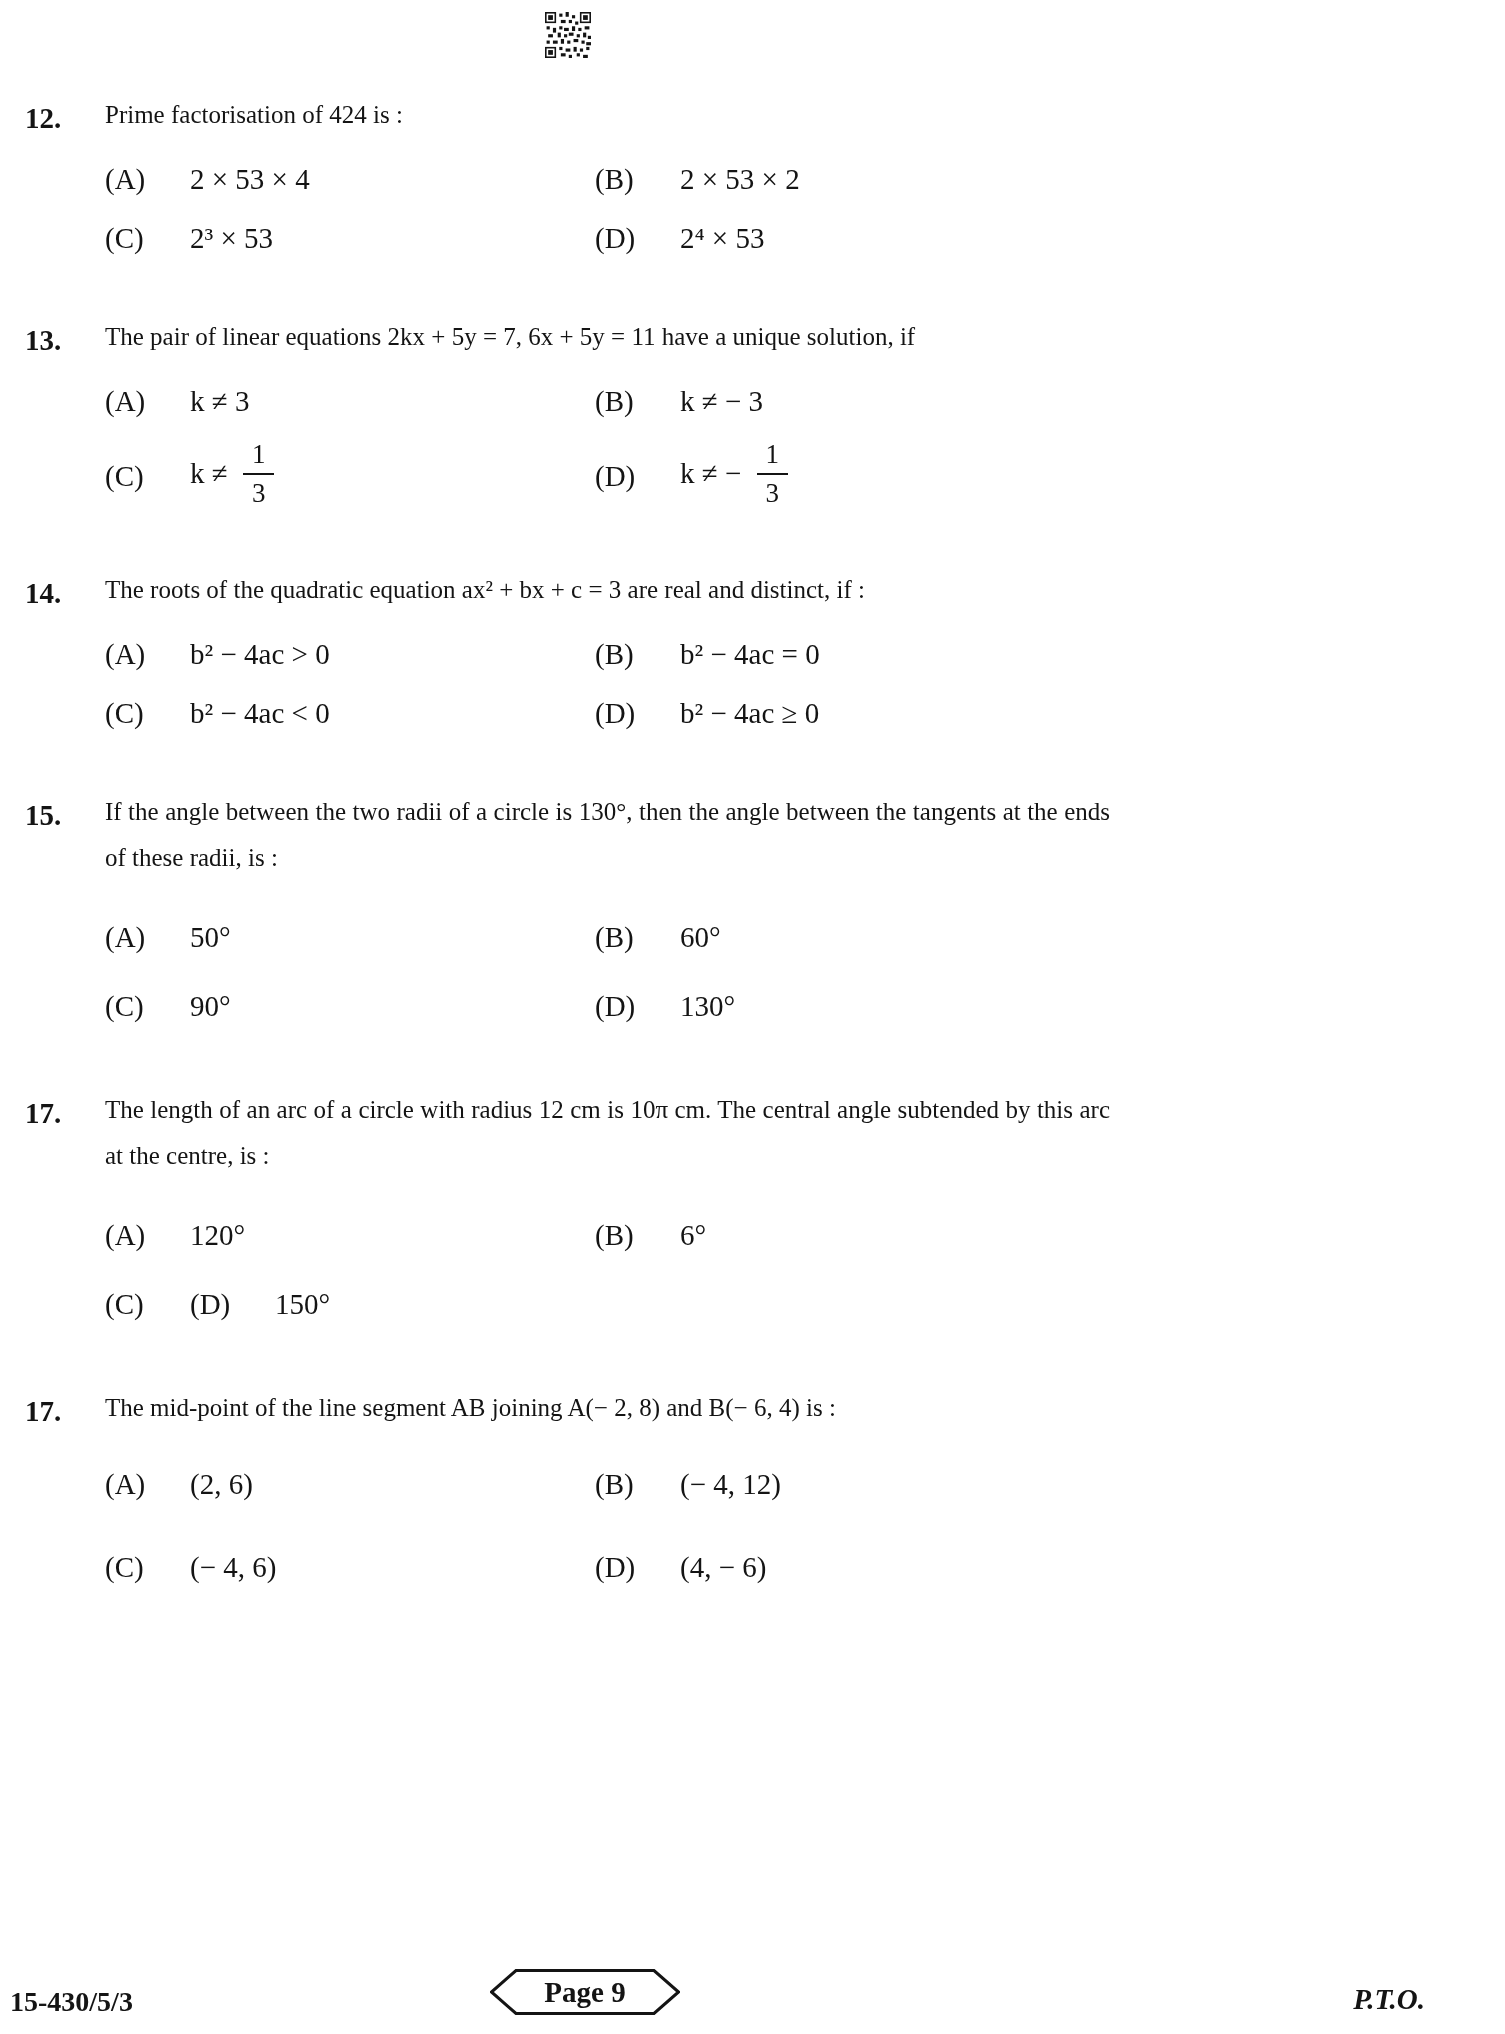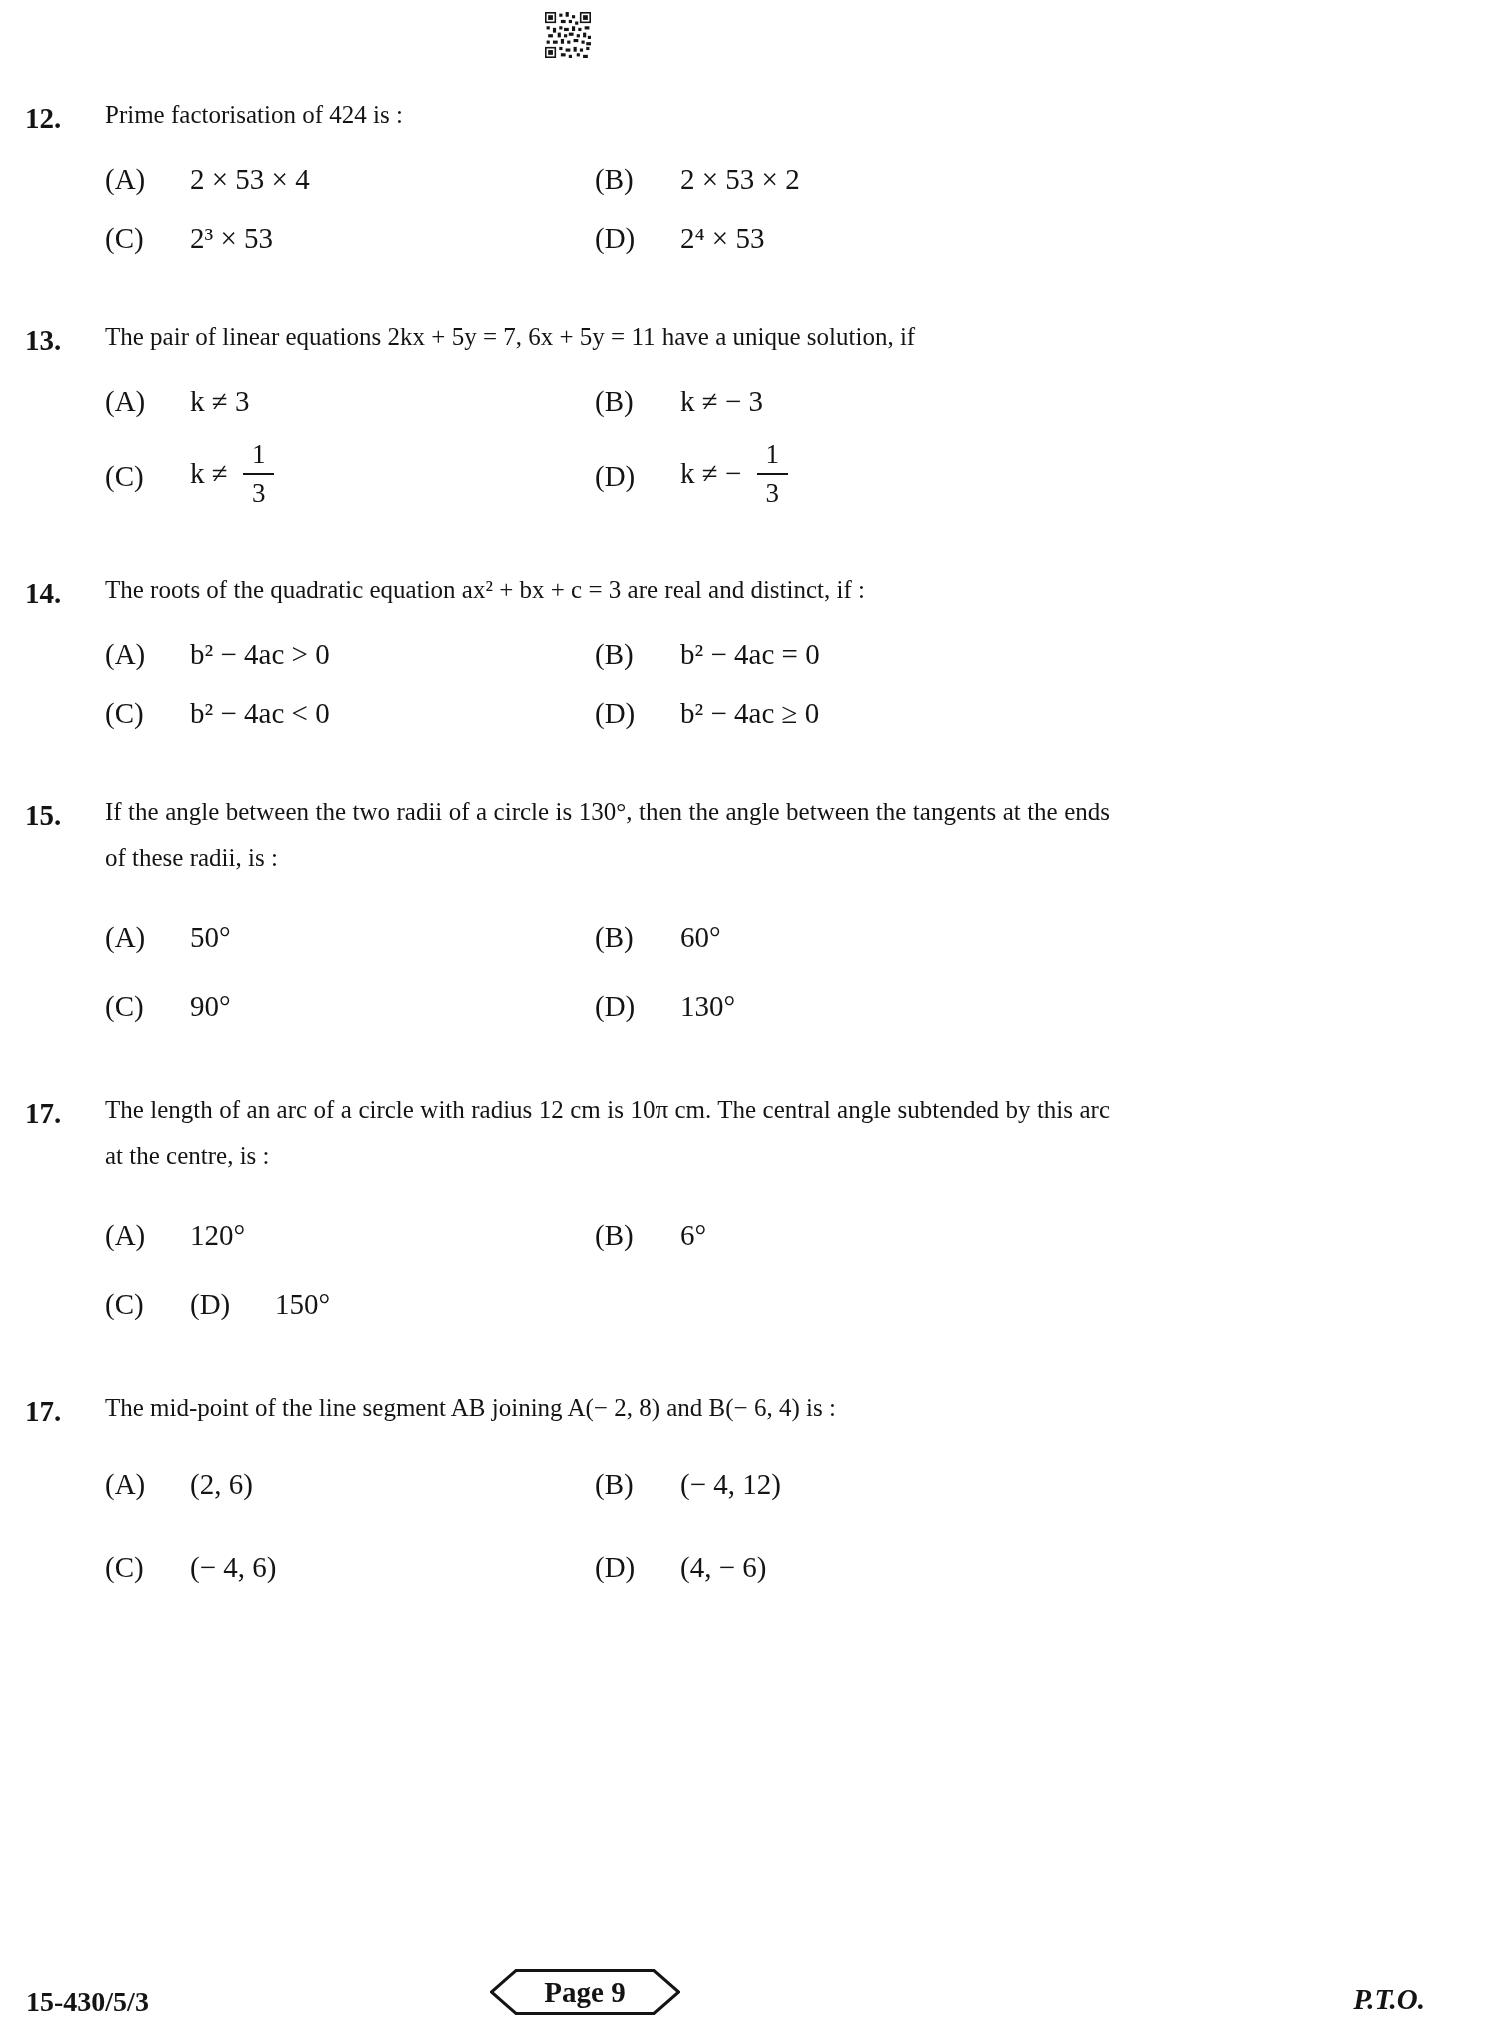--- a/index.html
+++ b/index.html
@@ -50,21 +50,21 @@
     margin-left: 8px; margin-top: -4px;
   }
   .fnum { display: block; padding: 0 9px 3px 9px; border-bottom: 2.5px solid #141414; }
   .fden { display: block; padding-top: 3px; }
   .footer {
     position: absolute; left: 0; bottom: 16px;
     width: 100%; height: 50px;
     font-size: 29px;
   }
   .f-code {
-    position: absolute; left: 26px; bottom: 0;
+    position: absolute; left: 10px; bottom: 0;
     font-weight: 600; font-size: 28px;
   }
   .f-page {
     position: absolute; left: 490px; bottom: 0;
     width: 190px; height: 52px; margin-top: 8px;
   }
   .f-page svg { position: absolute; left: 0; top: 0; width: 100%; height: 100%; }
   .f-page .f-page-text {
     position: absolute; left: 0; top: 0; width: 100%; height: 100%;
     display: flex; align-items: center; justify-content: center;

